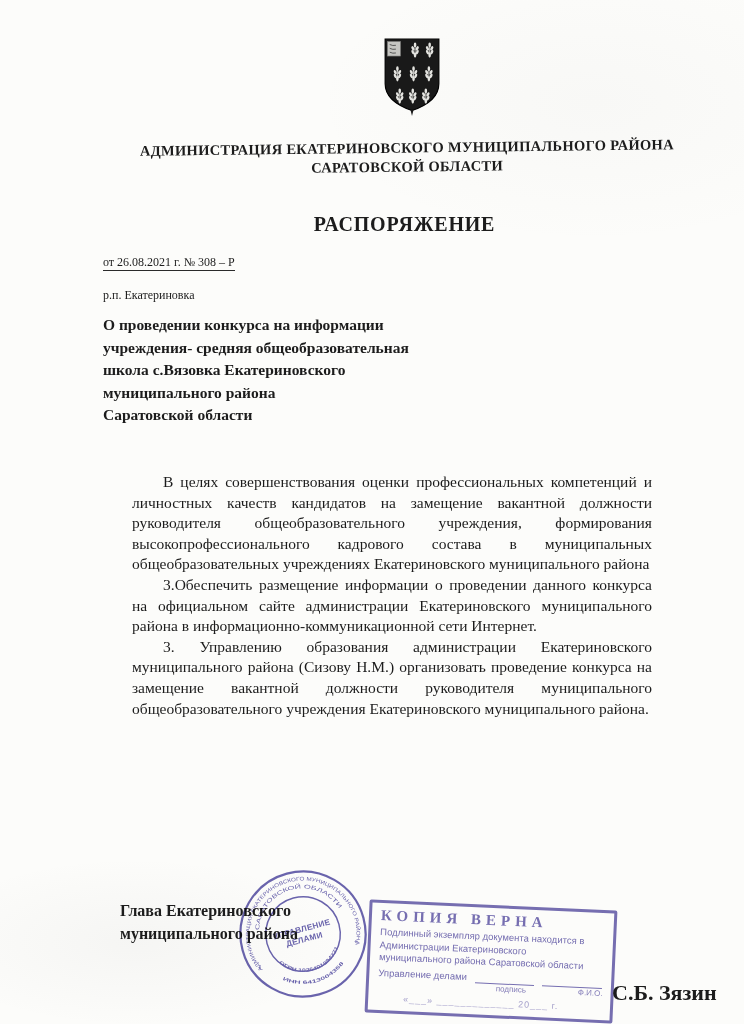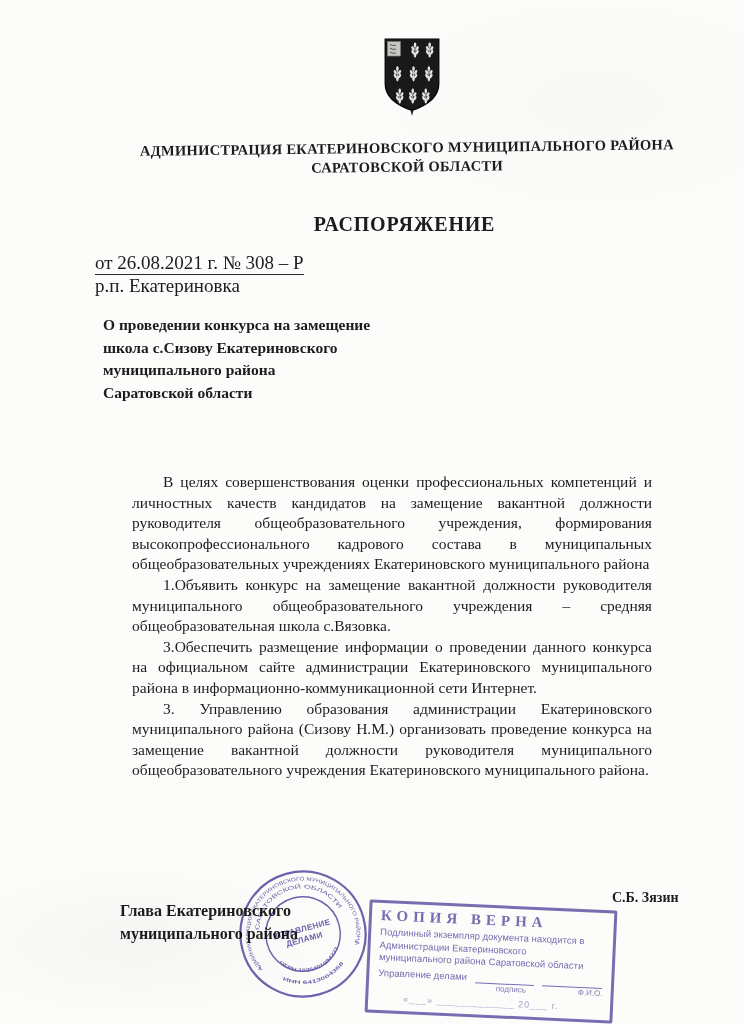--- a/index.html
+++ b/index.html
@@ -21,42 +21,42 @@
   .org-header{
     position:absolute;top:139px;left:0;width:744px;box-sizing:border-box;
     padding-left:70px;text-align:center;font-weight:bold;font-size:14.5px;
     line-height:19px;letter-spacing:.3px;transform:rotate(-.7deg);
   }
   .doc-title{
     position:absolute;top:213px;left:0;width:744px;box-sizing:border-box;
     padding-left:65px;text-align:center;font-weight:bold;font-size:20px;letter-spacing:.8px;
   }
   
-  .meta{position:absolute;left:95px;top:252px;font-size:19px;line-height:21px;}
+  .meta{position:absolute;left:103px;top:252px;font-size:12px;line-height:21px;}
   .meta .u{border-bottom:1.4px solid #2a2a2a;padding-bottom:1px;}
-  .meta .place{margin-top:2px;}
+  .meta .place{margin-top:12px;}
   
   .subject{
     position:absolute;left:103px;top:314px;width:380px;
     font-weight:bold;font-size:15.5px;line-height:22.6px;
   }
   
   .body{
     position:absolute;left:100px;top:472px;width:552px;
     font-size:15.5px;line-height:20.6px;text-align:justify;
   }
   .body .para{text-indent:31px;margin-left:32px;}
   
   .sign-title{
     position:absolute;left:120px;top:899px;
     font-weight:bold;font-size:16px;line-height:23px;z-index:1;
   }
   .sign-name{
-    position:absolute;left:612px;top:890px;
-    font-weight:bold;font-size:14px;z-index:4;
+    position:absolute;left:612px;top:980px;
+    font-weight:bold;font-size:22px;z-index:4;
   }
   
   .round-stamp{
     position:absolute;left:236px;top:867px;width:134px;height:134px;
     transform:rotate(-15deg);opacity:.88;mix-blend-mode:multiply;z-index:2;
   }
   .round-stamp text{font-family:"Liberation Sans", sans-serif;}
   .rs-center{font-weight:bold;font-size:11px;letter-spacing:.4px;text-anchor:middle;}
   
   .copy-stamp{
@@ -118,29 +118,29 @@
   </div>
 
   <div class="doc-title">РАСПОРЯЖЕНИЕ</div>
 
   <div class="meta">
     <div><span class="u">от 26.08.2021 г. № 308 – Р</span></div>
     <div class="place">р.п. Екатериновка</div>
   </div>
 
   <div class="subject">
-    <div>О проведении конкурса на замещение</div>
-    <div>школа с.Сизову Екатериновского</div>
+    <div>О проведении конкурса на информации</div>
+    <div>учреждения- средняя общеобразовательная</div>
+    <div>школа с.Вязовка Екатериновского</div>
     <div>муниципального района</div>
     <div>Саратовской области</div>
   </div>
 
   <div class="body">
     <div class="para">В целях совершенствования оценки профессиональных компетенций и личностных качеств кандидатов на замещение вакантной должности руководителя общеобразовательного учреждения, формирования высокопрофессионального кадрового состава в муниципальных общеобразовательных учреждениях Екатериновского муниципального района</div>
-    <div class="para">1.Объявить конкурс на замещение вакантной должности руководителя муниципального общеобразовательного учреждения – средняя общеобразовательная школа с.Вязовка.</div>
     <div class="para">3.Обеспечить размещение информации о проведении данного конкурса на официальном сайте администрации Екатериновского муниципального района в информационно-коммуникационной сети Интернет.</div>
     <div class="para">3. Управлению образования администрации Екатериновского муниципального района (Сизову Н.М.) организовать проведение конкурса на замещение вакантной должности руководителя муниципального общеобразовательного учреждения Екатериновского муниципального района.</div>
   </div>
 
   <div class="sign-title">
     <div>Глава Екатериновского</div>
     <div>муниципального района</div>
   </div>
   <div class="sign-name">С.Б. Зязин</div>
 

